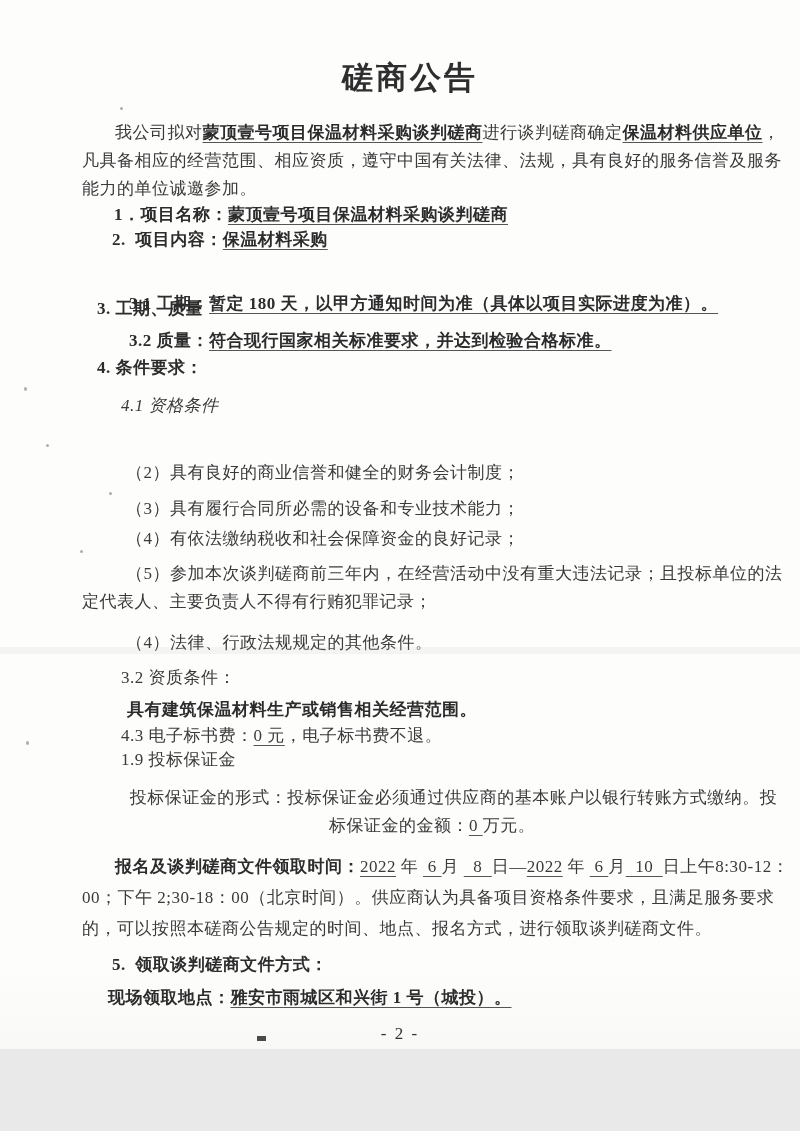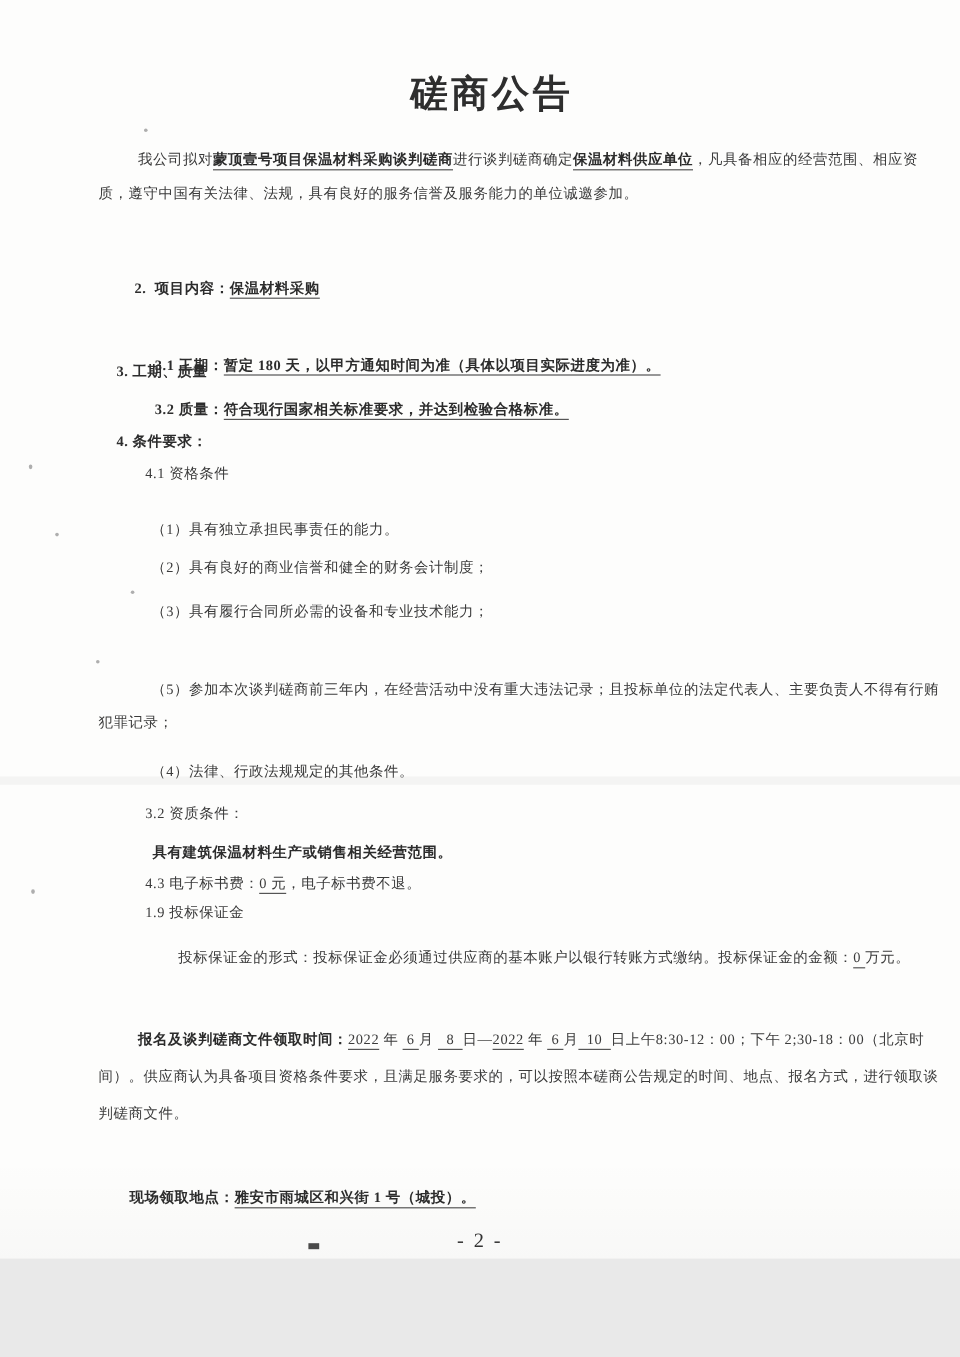--- a/index.html
+++ b/index.html
@@ -8,21 +8,21 @@
     width:800px; height:1049px;
     margin:0 auto;
     background:#fdfdfc;
     background-image: linear-gradient(to bottom, rgba(0,0,0,0) 92%, rgba(0,0,0,0.02) 100%);
     font-family:"Liberation Serif","DejaVu Serif",serif;
     color:#3a3a3a;
     overflow:hidden;
   }
   .line {
     position:absolute;
-    font-size:12px;
+    font-size:17px;
     line-height:28px;
     letter-spacing:0.5px;
     white-space:nowrap;
   }
   .wrap { white-space:normal; }
   .doc-title {
     position:absolute;
     top:60px; left:10px; width:800px;
     text-align:center;
     font-size:31px; line-height:36px;
@@ -51,51 +51,53 @@
 </style>
 </head>
 <body>
 
 <div class="page">
 
   <div class="doc-title">磋商公告</div>
 
   <div class="line wrap" style="top:119px;left:82px;width:704px;text-indent:33px;"><span>我公司拟对</span><span class="b u">蒙顶壹号项目保温材料采购谈判磋商</span><span>进行谈判磋商确定</span><span class="b u">保温材料供应单位</span><span>，凡具备相应的经营范围、相应资质，遵守中国有关法律、法规，具有良好的服务信誉及服务能力的单位诚邀参加。</span></div>
 
+  <div class="line" style="top:201px;left:114px;"><span class="b">1．项目名称：</span><span class="b u">蒙顶壹号项目保温材料采购谈判磋商</span></div>
 
   <div class="line" style="top:226px;left:112px;"><span class="b">2.&nbsp; 项目内容：</span><span class="b u">保温材料采购</span></div>
 
   <div class="line" style="top:259px;left:97px;margin-top:36px;"><span class="b">3. 工期、质量</span></div>
 
   <div class="line" style="top:290px;left:129px;"><span class="b">3.1 工期：</span><span class="b u">暂定 180 天，以甲方通知时间为准（具体以项目实际进度为准）。</span></div>
 
   <div class="line" style="top:327px;left:129px;"><span class="b">3.2 质量：</span><span class="b u">符合现行国家相关标准要求，并达到检验合格标准。</span></div>
 
   <div class="line" style="top:354px;left:97px;"><span class="b">4. 条件要求：</span></div>
 
-  <div class="line" style="top:380px;left:121px;">4.1 资格条件</div>
+  <div class="line" style="top:392px;left:121px;font-style:italic;">4.1 资格条件</div>
 
-  <div class="line" style="top:427px;left:126px;">（1）具有独立承担民事责任的能力。</div>
   <div class="line" style="top:459px;left:126px;">（2）具有良好的商业信誉和健全的财务会计制度；</div>
   <div class="line" style="top:495px;left:126px;">（3）具有履行合同所必需的设备和专业技术能力；</div>
+  <div class="line" style="top:525px;left:126px;">（4）有依法缴纳税收和社会保障资金的良好记录；</div>
   <div class="line wrap" style="top:560px;left:82px;width:706px;text-indent:44px;">（5）参加本次谈判磋商前三年内，在经营活动中没有重大违法记录；且投标单位的法定代表人、主要负责人不得有行贿犯罪记录；</div>
   <div class="line" style="top:629px;left:126px;">（4）法律、行政法规规定的其他条件。</div>
 
   <div class="line" style="top:664px;left:121px;">3.2 资质条件：</div>
 
   <div class="line" style="top:696px;left:127px;"><span class="b">具有建筑保温材料生产或销售相关经营范围。</span></div>
 
   <div class="line" style="top:722px;left:121px;"><span>4.3 电子标书费：</span><span class="u">0 元</span><span>，电子标书费不退。</span></div>
 
   <div class="line" style="top:746px;left:121px;">1.9 投标保证金</div>
 
   <div class="line wrap" style="top:784px;left:82px;width:700px;text-indent:43px;text-align:center;"><span>投标保证金的形式：投标保证金必须通过供应商的基本账户以银行转账方式缴纳。投标保证金的金额：</span><span class="u">0&nbsp;</span><span>万元。</span></div>
 
   <div class="line wrap" style="top:851px;left:82px;width:712px;text-indent:33px;line-height:31px;"><span class="b">报名及谈判磋商文件领取时间：</span><span class="u">2022</span><span> 年 </span><span class="u">&nbsp;6&nbsp;</span><span>月 </span><span class="u">&nbsp;&nbsp;8&nbsp;&nbsp;</span><span>日—</span><span class="u">2022</span><span> 年 </span><span class="u">&nbsp;6&nbsp;</span><span>月</span><span class="u">&nbsp;&nbsp;10&nbsp;&nbsp;</span><span>日上午8:30-12：00；下午 2;30-18：00（北京时间）。供应商认为具备项目资格条件要求，且满足服务要求的，可以按照本磋商公告规定的时间、地点、报名方式，进行领取谈判磋商文件。</span></div>
 
+  <div class="line" style="top:951px;left:112px;"><span class="b">5.&nbsp; 领取谈判磋商文件方式：</span></div>
 
   <div class="line" style="top:984px;left:108px;"><span class="b">现场领取地点：</span><span class="b u">雅安市雨城区和兴街 1 号（城投）。</span></div>
 
   <div class="pagenum">- 2 -</div>
 
   <div class="scan-band"></div>
   <div class="scan-dash"></div>
   <div class="speck" style="left:120px;top:107px;width:3px;height:3px;"></div>
   <div class="speck" style="left:24px;top:387px;width:3px;height:4px;"></div>
   <div class="speck" style="left:46px;top:444px;width:3px;height:3px;"></div>

